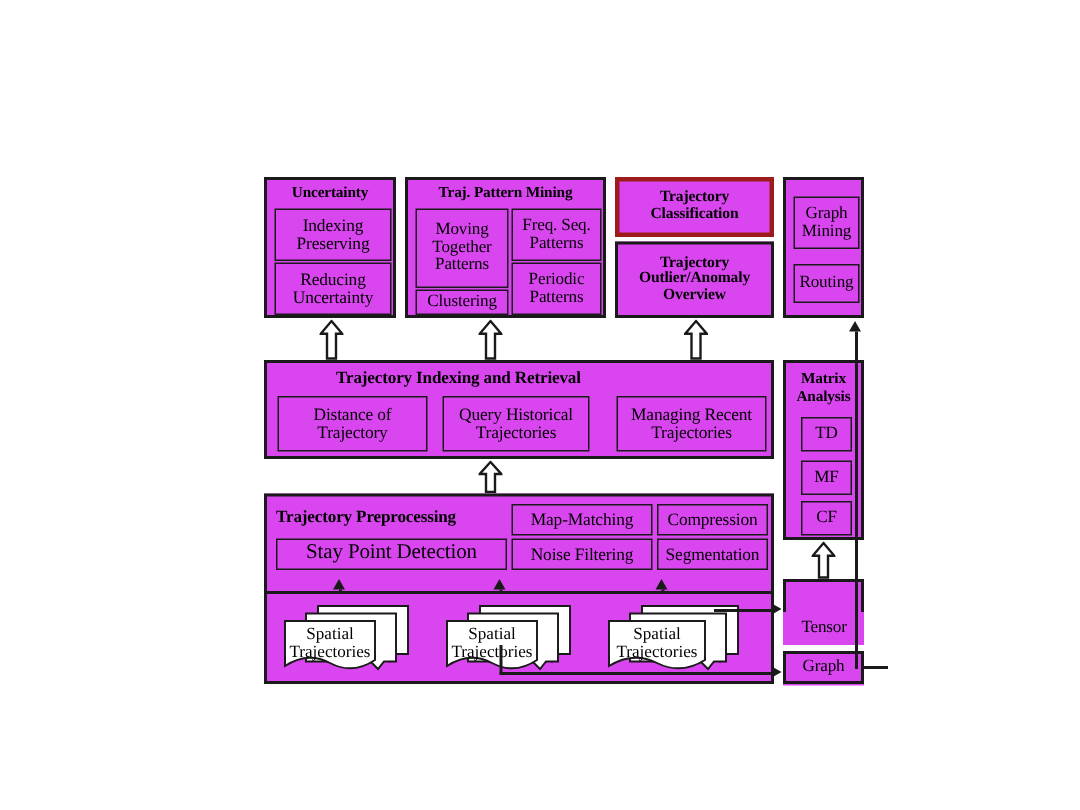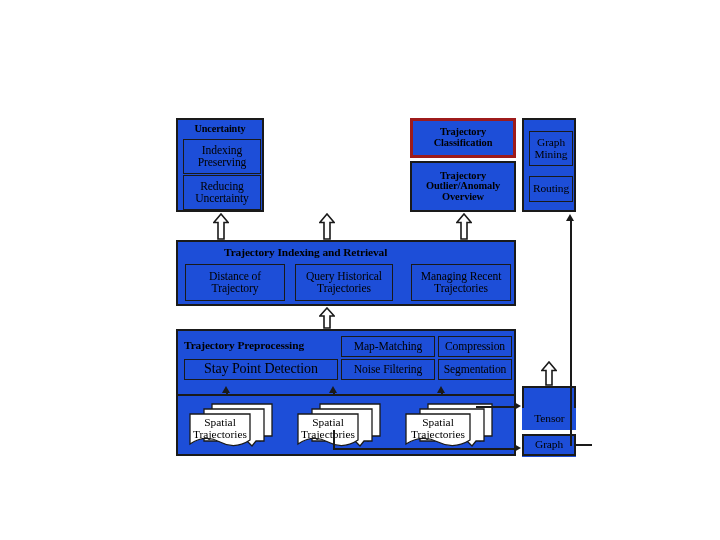--- a/index.html
+++ b/index.html
@@ -16,21 +16,21 @@
     font-family:"Liberation Sans", sans-serif;
     font-size:37px;font-weight:400;color:#000;letter-spacing:-0.2px;
     white-space:nowrap;
   }
 
   
   #figure{position:absolute;left:176px;top:118px;width:400px;height:338px;}
   #figure *{box-sizing:border-box;}
 
   .bx{
-    position:absolute;background:#1d4ed8;border:1.6px solid #1a1a1a;
+    position:absolute;background:#d946ef;border:1.6px solid #1a1a1a;
     font-family:"Liberation Serif", serif;
     display:flex;align-items:center;justify-content:center;
     text-align:center;color:#000;line-height:1.02;
     letter-spacing:-0.1px;
   }
   .grp{border-width:2.2px;}
   .hdr{
     position:absolute;left:0;width:100%;text-align:center;
     font-family:"Liberation Serif", serif;font-weight:bold;color:#000;
     line-height:1;
@@ -57,20 +57,27 @@
 
 
   <div id="figure">
 
     <div class="bx grp" style="left:0px;top:0px;width:88px;height:94px;display:block;">
       <div class="hdr" style="top:4px;font-size:10.2px;">Uncertainty</div>
       <div class="bx" style="left:5px;top:19px;width:78px;height:35px;font-size:11.6px;padding:0 2px;">Indexing Preserving</div>
       <div class="bx" style="left:5px;top:55px;width:78px;height:35px;font-size:11.6px;padding:0 2px;">Reducing Uncertainty</div>
     </div>
 
+    <div class="bx grp" style="left:94px;top:0px;width:134px;height:94px;display:block;">
+      <div class="hdr" style="top:4px;font-size:10.2px;">Traj. Pattern Mining</div>
+      <div class="bx" style="left:5px;top:19px;width:62px;height:53px;font-size:11.4px;padding:0 1px;">Moving Together Patterns</div>
+      <div class="bx" style="left:5px;top:73px;width:62px;height:17px;font-size:11.4px;">Clustering</div>
+      <div class="bx" style="left:69px;top:19px;width:60px;height:35px;font-size:11.4px;padding:0 1px;">Freq. Seq. Patterns</div>
+      <div class="bx" style="left:69px;top:55px;width:60px;height:35px;font-size:11.4px;padding:0 1px;">Periodic Patterns</div>
+    </div>
 
     <div class="bx red" style="left:234px;top:0px;width:106px;height:40px;font-size:10.4px;padding:0 3px;">Trajectory Classification</div>
     <div class="bx grp bold" style="left:234px;top:43px;width:106px;height:51px;font-size:10.4px;padding:0 4px;">Trajectory Outlier/Anomaly Overview</div>
 
     <div class="bx grp" style="left:346px;top:0px;width:54px;height:94px;display:block;">
       <div class="bx" style="left:5px;top:11px;width:44px;height:35px;font-size:11.4px;padding:0 1px;">Graph Mining</div>
       <div class="bx" style="left:5px;top:56px;width:44px;height:26px;font-size:11.4px;">Routing</div>
     </div>
 
     <svg class="block-arrow" style="left:37px;top:95px;" width="16" height="27" viewBox="0 0 16 27">
@@ -83,20 +90,26 @@
       <polygon points="8,1 15.2,9.5 11,9.5 11,26 5,26 5,9.5 0.8,9.5" fill="#ffffff" stroke="#1a1a1a" stroke-width="1.6"></polygon>
     </svg>
 
     <div class="bx grp" style="left:0px;top:122px;width:340px;height:66px;display:block;">
       <div class="hdr bold" style="top:5px;left:6px;width:auto;text-align:left;font-size:11.4px;margin-left:40px;">Trajectory Indexing and Retrieval</div>
       <div class="bx" style="left:7px;top:22px;width:100px;height:37px;font-size:11.6px;padding:0 2px;">Distance of Trajectory</div>
       <div class="bx" style="left:117px;top:22px;width:98px;height:37px;font-size:11.6px;padding:0 8px;">Query Historical Trajectories</div>
       <div class="bx" style="left:233px;top:22px;width:100px;height:37px;font-size:11.6px;padding:0 2px;">Managing Recent Trajectories</div>
     </div>
 
+    <div class="bx grp" style="left:346px;top:122px;width:54px;height:120px;display:block;">
+      <div class="hdr bold" style="top:5px;font-size:10.2px;line-height:1.15;">Matrix Analysis</div>
+      <div class="bx" style="left:10px;top:36px;width:34px;height:23px;font-size:11.4px;">TD</div>
+      <div class="bx" style="left:10px;top:65px;width:34px;height:23px;font-size:11.4px;">MF</div>
+      <div class="bx" style="left:10px;top:92px;width:34px;height:23px;font-size:11.4px;">CF</div>
+    </div>
 
     <svg class="block-arrow" style="left:143px;top:189px;" width="16" height="22" viewBox="0 0 16 22">
       <polygon points="8,1 15.2,9 11,9 11,21 5,21 5,9 0.8,9" fill="#ffffff" stroke="#1a1a1a" stroke-width="1.6"></polygon>
     </svg>
 
     <div class="bx grp" style="left:0px;top:211px;width:340px;height:68px;display:block;">
       <div class="hdr bold" style="top:9px;left:6px;width:auto;text-align:left;font-size:11.4px;">Trajectory Preprocessing</div>
       <div class="bx" style="left:163px;top:5px;width:94px;height:21px;font-size:11.6px;">Map-Matching</div>
       <div class="bx" style="left:260px;top:5px;width:74px;height:21px;font-size:11.6px;">Compression</div>
       <div class="bx" style="left:6px;top:28px;width:154px;height:21px;font-size:14px;">Stay Point Detection</div>

